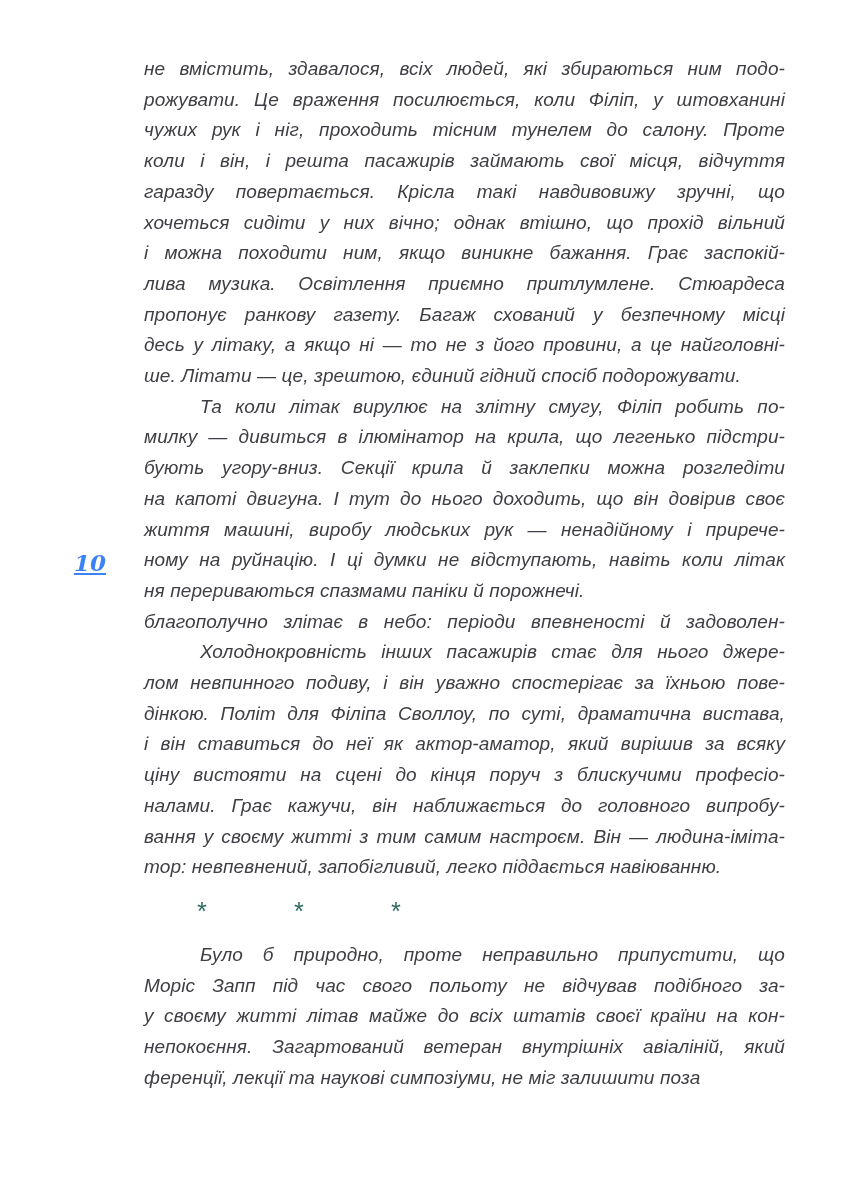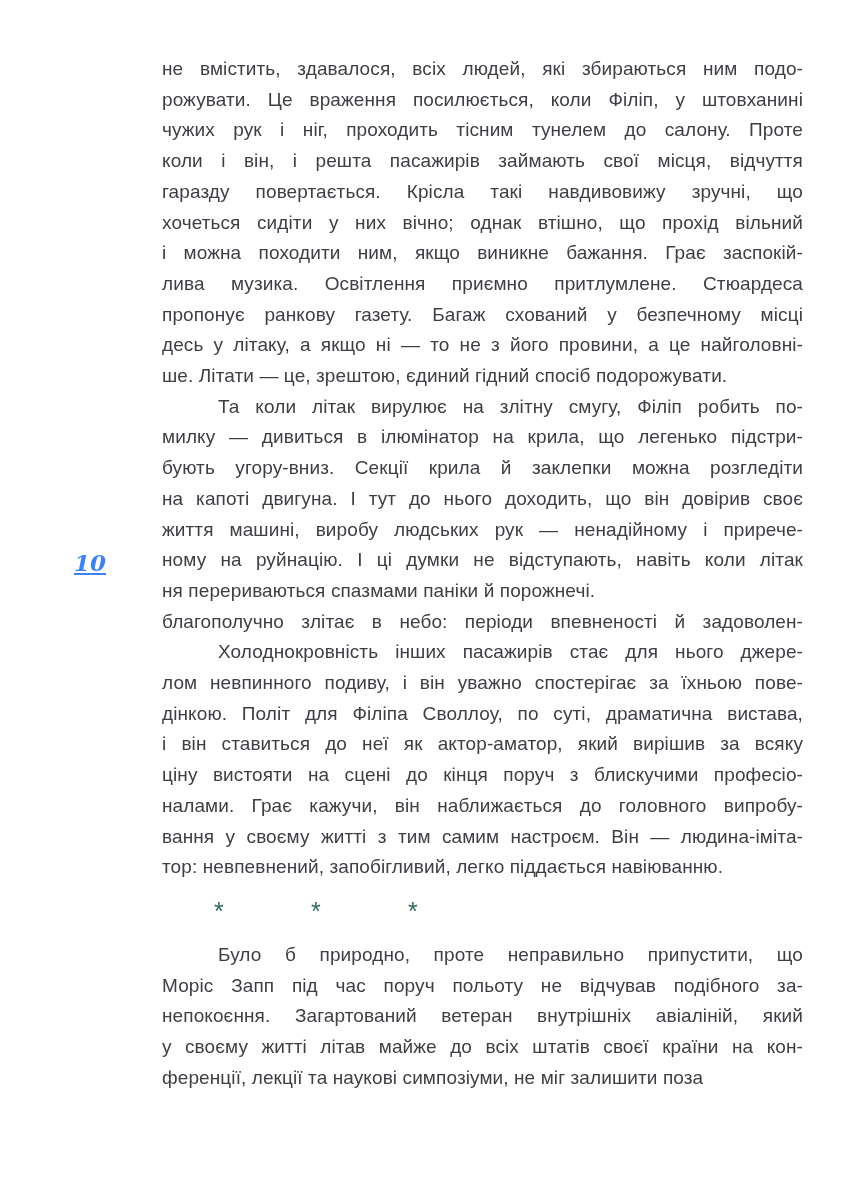--- a/index.html
+++ b/index.html
@@ -21,27 +21,28 @@
     top: 549px;
     font-family: "DejaVu Serif", serif;
     font-style: italic;
     font-weight: bold;
     font-size: 23px;
     color: #3b82f6;
     text-decoration: underline;
   }
   .text-block {
     position: absolute;
-    left: 162px;
+    left: 144px;
     top: 54px;
     width: 641px;
     color: #3e3e44;
     font-size: 19px;
     line-height: 30.7px;
     letter-spacing: 0.1px;
+    font-style: italic;
   }
   .paragraph {
     margin: 0;
   }
   .line {
     text-align: justify;
     text-align-last: justify;
     white-space: normal;
   }
   .line.last {
@@ -103,19 +104,19 @@
         <div class="line">вання у своєму житті з тим самим настроєм. Він — людина-іміта-</div>
         <div class="line last">тор: невпевнений, запобігливий, легко піддається навіюванню.</div>
       </div>
       <div class="separator">
         <span class="asterisk">*</span>
         <span class="asterisk">*</span>
         <span class="asterisk">*</span>
       </div>
       <div class="paragraph">
         <div class="line indent">Було б природно, проте неправильно припустити, що</div>
-        <div class="line">Моріс Запп під час поруч польоту не відчував подібного за-</div>
+        <div class="line">Моріс Запп під час свого польоту не відчував подібного за-</div>
+        <div class="line">у своєму житті літав майже до всіх штатів своєї країни на кон-</div>
         <div class="line">непокоєння. Загартований ветеран внутрішніх авіаліній, який</div>
-        <div class="line">у своєму житті літав майже до всіх штатів своєї країни на кон-</div>
         <div class="line last">ференції, лекції та наукові симпозіуми, не міг залишити поза</div>
       </div>
     </section>
 </main>
 
 </body></html>

